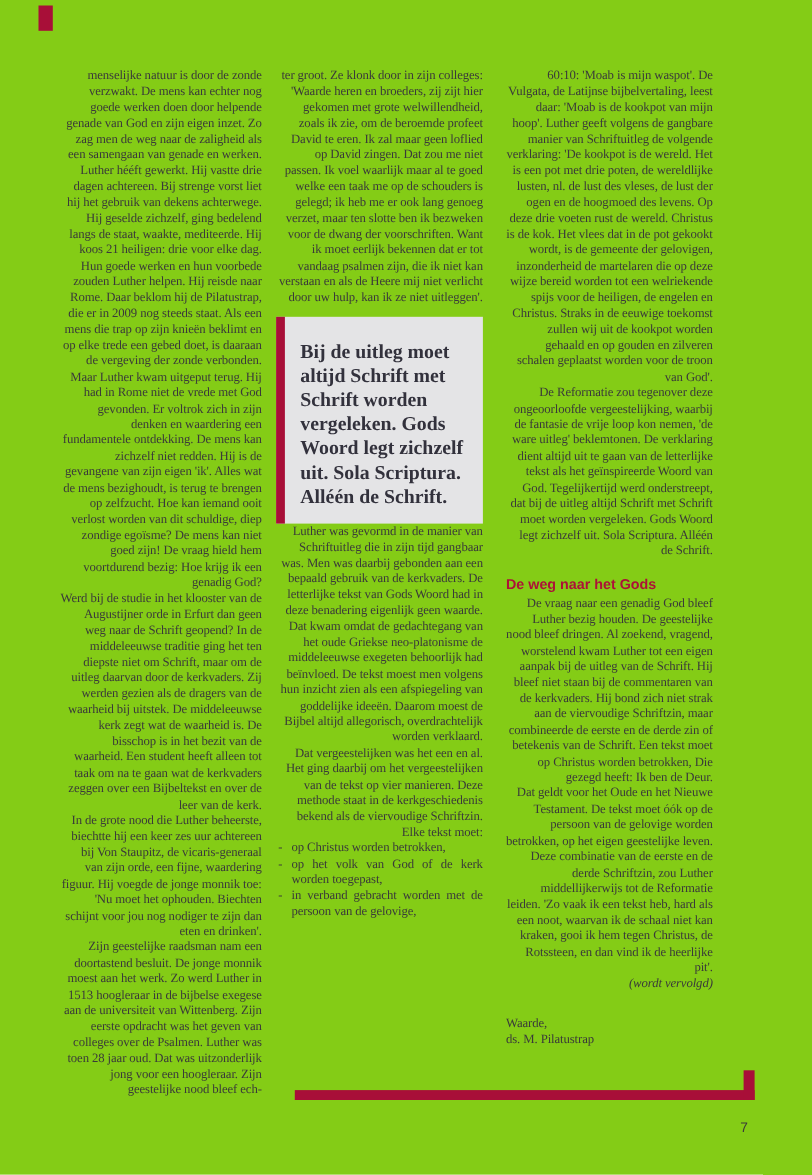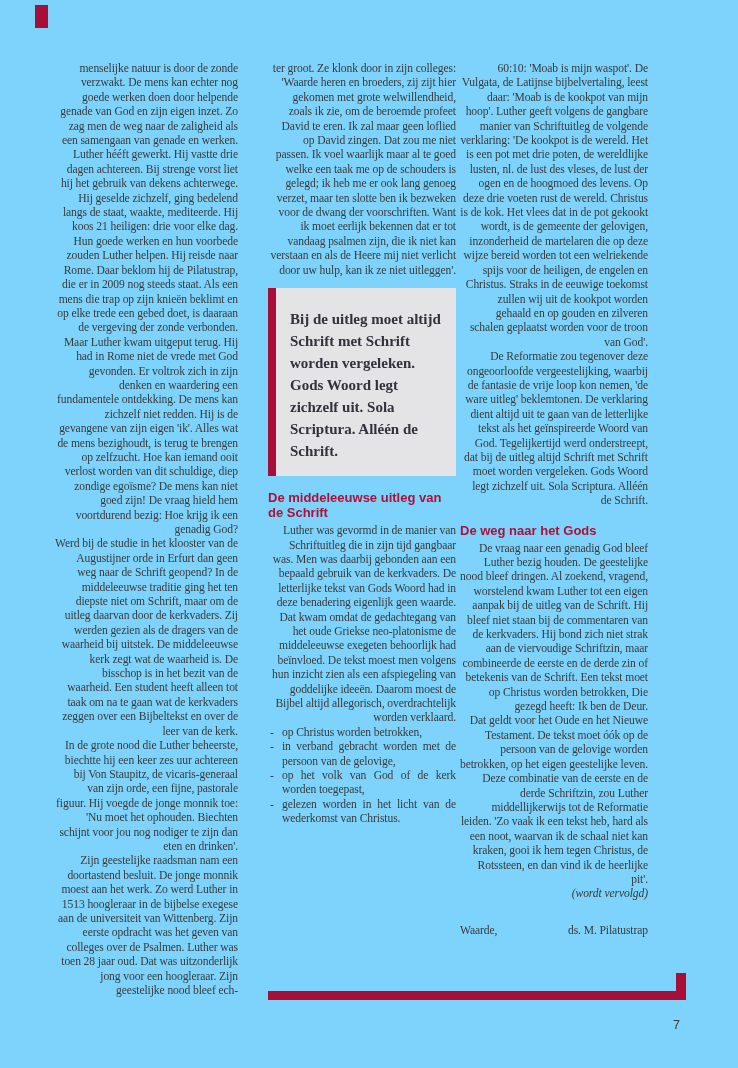--- a/index.html
+++ b/index.html
@@ -1,74 +1,73 @@
 <!DOCTYPE html>
 <html><head>
 <meta charset="utf-8">
 <style>
   html,body { margin:0; padding:0; background:#ffffff; }
   .page {
-    position:relative; width:738px; height:1068px; background:#7dd3fc;
+    position:relative; width:738px; height:1068px; background:#84cc16;
     font-family:"Liberation Serif", serif; color:#3a3a3a; overflow:hidden;
   }
   .corner-mark { position:absolute; left:35px; top:5px; width:13px; height:23px; background:#a80f38; }
   .col { position:absolute; top:62px; text-align:justify; font-size:11.6px; line-height:14.4px; letter-spacing:-0.1px; }
   #col1 { left:55px;  width:183px; }
-  #col2 { left:268px; width:188px; }
+  #col2 { left:251px; width:188px; }
   #col3 { left:460px; width:188px; }
   .col p { margin:0;text-align:right; }
   .pull-quote {
     background:#e4e4e6; border-left:8px solid #a80f38;
     margin:10px 0 0 0; padding:20px 10px 14px 14px;
-    font-weight:bold; font-size:15px; line-height:22px;
+    font-weight:bold; font-size:18px; line-height:22px;
     color:#32313c; text-align:left; letter-spacing:0;
   }
   .red-heading {
     font-family:"Liberation Sans", sans-serif; font-weight:bold;
     color:#ad1138; font-size:13px; line-height:15px;
     margin:14px 0 4px 0; text-align:left; letter-spacing:0;
   }
   .dash-list { margin:0; padding:0; list-style:none; text-align:justify;font-family:Liberation Serif, serif; }
   .dash-list li { position:relative; padding-left:14px; margin:0; }
   .dash-list li::before { content:"-"; position:absolute; left:2px; top:0; }
   .note { font-style:italic; margin-top:20px; text-align:left; }
-  .signature-row { display:flex; justify-content:space-between; margin-top:22px; text-align:left; }
+  .signature-row { display:flex; justify-content:space-between; margin-top:22px; text-align:left;flex-direction:column; }
   .rule-h { position:absolute; left:268px; top:991px; width:418px; height:9px; background:#a80f38; }
   .rule-v { position:absolute; left:676px; top:973px; width:10px; height:27px; background:#a80f38; }
   .page-number {
     position:absolute; left:640px; top:1018px; width:40px; text-align:right;
     font-family:"Liberation Sans", sans-serif; font-size:12.5px; color:#3a3a3a;
   }
 </style>
 </head>
 <body>
 
 <div class="page">
 
   <div class="corner-mark"></div>
 
   <div class="col" id="col1">
     <p>menselijke natuur is door de zonde verzwakt. De mens kan echter nog goede werken doen door helpende genade van God en zijn eigen inzet. Zo zag men de weg naar de zaligheid als een samengaan van genade en werken.</p>
     <p>Luther hééft gewerkt. Hij vastte drie dagen achtereen. Bij strenge vorst liet hij het gebruik van dekens achterwege. Hij geselde zichzelf, ging bedelend langs de staat, waakte, mediteerde. Hij koos 21 heiligen: drie voor elke dag. Hun goede werken en hun voorbede zouden Luther helpen. Hij reisde naar Rome. Daar beklom hij de Pilatustrap, die er in 2009 nog steeds staat. Als een mens die trap op zijn knieën beklimt en op elke trede een gebed doet, is daaraan de vergeving der zonde verbonden.</p>
     <p>Maar Luther kwam uitgeput terug. Hij had in Rome niet de vrede met God gevonden. Er voltrok zich in zijn denken en waardering een fundamentele ontdekking. De mens kan zichzelf niet redden. Hij is de gevangene van zijn eigen 'ik'. Alles wat de mens bezighoudt, is terug te brengen op zelfzucht. Hoe kan iemand ooit verlost worden van dit schuldige, diep zondige egoïsme? De mens kan niet goed zijn! De vraag hield hem voortdurend bezig: Hoe krijg ik een genadig God?</p>
     <p>Werd bij de studie in het klooster van de Augustijner orde in Erfurt dan geen weg naar de Schrift geopend? In de middeleeuwse traditie ging het ten diepste niet om Schrift, maar om de uitleg daarvan door de kerkvaders. Zij werden gezien als de dragers van de waarheid bij uitstek. De middeleeuwse kerk zegt wat de waarheid is. De bisschop is in het bezit van de waarheid. Een student heeft alleen tot taak om na te gaan wat de kerkvaders zeggen over een Bijbeltekst en over de leer van de kerk.</p>
-    <p>In de grote nood die Luther beheerste, biechtte hij een keer zes uur achtereen bij Von Staupitz, de vicaris-generaal van zijn orde, een fijne, pastorale figuur. Hij voegde de jonge monnik toe: 'Nu moet het ophouden. Biechten schijnt voor jou nog nodiger te zijn dan eten en drinken'.</p>
+    <p>In de grote nood die Luther beheerste, biechtte hij een keer zes uur achtereen bij Von Staupitz, de vicaris-generaal van zijn orde, een fijne, waardering figuur. Hij voegde de jonge monnik toe: 'Nu moet het ophouden. Biechten schijnt voor jou nog nodiger te zijn dan eten en drinken'.</p>
     <p>Zijn geestelijke raadsman nam een doortastend besluit. De jonge monnik moest aan het werk. Zo werd Luther in 1513 hoogleraar in de bijbelse exegese aan de universiteit van Wittenberg. Zijn eerste opdracht was het geven van colleges over de Psalmen. Luther was toen 28 jaar oud. Dat was uitzonderlijk jong voor een hoogleraar. Zijn geestelijke nood bleef ech-</p>
   </div>
 
   <div class="col" id="col2">
     <p>ter groot. Ze klonk door in zijn colleges: 'Waarde heren en broeders, zij zijt hier gekomen met grote welwillendheid, zoals ik zie, om de beroemde profeet David te eren. Ik zal maar geen loflied op David zingen. Dat zou me niet passen. Ik voel waarlijk maar al te goed welke een taak me op de schouders is gelegd; ik heb me er ook lang genoeg verzet, maar ten slotte ben ik bezweken voor de dwang der voorschriften. Want ik moet eerlijk bekennen dat er tot vandaag psalmen zijn, die ik niet kan verstaan en als de Heere mij niet verlicht door uw hulp, kan ik ze niet uitleggen'.</p>
     <div class="pull-quote">Bij de uitleg moet altijd Schrift met Schrift worden vergeleken. Gods Woord legt zichzelf uit. Sola Scriptura. Alléén de Schrift.</div>
-    <h3 class="red-heading">De middeleeuwse uitleg van de Schrift</h3>
     <p>Luther was gevormd in de manier van Schriftuitleg die in zijn tijd gangbaar was. Men was daarbij gebonden aan een bepaald gebruik van de kerkvaders. De letterlijke tekst van Gods Woord had in deze benadering eigenlijk geen waarde. Dat kwam omdat de gedachtegang van het oude Griekse neo-platonisme de middeleeuwse exegeten behoorlijk had beïnvloed. De tekst moest men volgens hun inzicht zien als een afspiegeling van goddelijke ideeën. Daarom moest de Bijbel altijd allegorisch, overdrachtelijk worden verklaard.</p>
+    <p>Dat vergeestelijken was het een en al. Het ging daarbij om het vergeestelijken van de tekst op vier manieren. Deze methode staat in de kerkgeschiedenis bekend als de viervoudige Schriftzin. Elke tekst moet:</p>
     <ul class="dash-list">
       <li>op Christus worden betrokken,</li>
+      <li>op het volk van God of de kerk worden toegepast,</li>
       <li>in verband gebracht worden met de persoon van de gelovige,</li>
-      <li>op het volk van God of de kerk worden toegepast,</li>
-      <li>gelezen worden in het licht van de wederkomst van Christus.</li>
     </ul>
   </div>
 
   <div class="col" id="col3">
     <p>60:10: 'Moab is mijn waspot'. De Vulgata, de Latijnse bijbelvertaling, leest daar: 'Moab is de kookpot van mijn hoop'. Luther geeft volgens de gangbare manier van Schriftuitleg de volgende verklaring: 'De kookpot is de wereld. Het is een pot met drie poten, de wereldlijke lusten, nl. de lust des vleses, de lust der ogen en de hoogmoed des levens. Op deze drie voeten rust de wereld. Christus is de kok. Het vlees dat in de pot gekookt wordt, is de gemeente der gelovigen, inzonderheid de martelaren die op deze wijze bereid worden tot een welriekende spijs voor de heiligen, de engelen en Christus. Straks in de eeuwige toekomst zullen wij uit de kookpot worden gehaald en op gouden en zilveren schalen geplaatst worden voor de troon van God'.</p>
     <p>De Reformatie zou tegenover deze ongeoorloofde vergeestelijking, waarbij de fantasie de vrije loop kon nemen, 'de ware uitleg' beklemtonen. De verklaring dient altijd uit te gaan van de letterlijke tekst als het geïnspireerde Woord van God. Tegelijkertijd werd onderstreept, dat bij de uitleg altijd Schrift met Schrift moet worden vergeleken. Gods Woord legt zichzelf uit. Sola Scriptura. Alléén de Schrift.</p>
     <h3 class="red-heading">De weg naar het Gods</h3>
     <p>De vraag naar een genadig God bleef Luther bezig houden. De geestelijke nood bleef dringen. Al zoekend, vragend, worstelend kwam Luther tot een eigen aanpak bij de uitleg van de Schrift. Hij bleef niet staan bij de commentaren van de kerkvaders. Hij bond zich niet strak aan de viervoudige Schriftzin, maar combineerde de eerste en de derde zin of betekenis van de Schrift. Een tekst moet op Christus worden betrokken, Die gezegd heeft: Ik ben de Deur.</p>
     <p>Dat geldt voor het Oude en het Nieuwe Testament. De tekst moet óók op de persoon van de gelovige worden betrokken, op het eigen geestelijke leven. Deze combinatie van de eerste en de derde Schriftzin, zou Luther middellijkerwijs tot de Reformatie leiden. 'Zo vaak ik een tekst heb, hard als een noot, waarvan ik de schaal niet kan kraken, gooi ik hem tegen Christus, de Rotssteen, en dan vind ik de heerlijke pit'.</p>
     <p class="note">(wordt vervolgd)</p>

